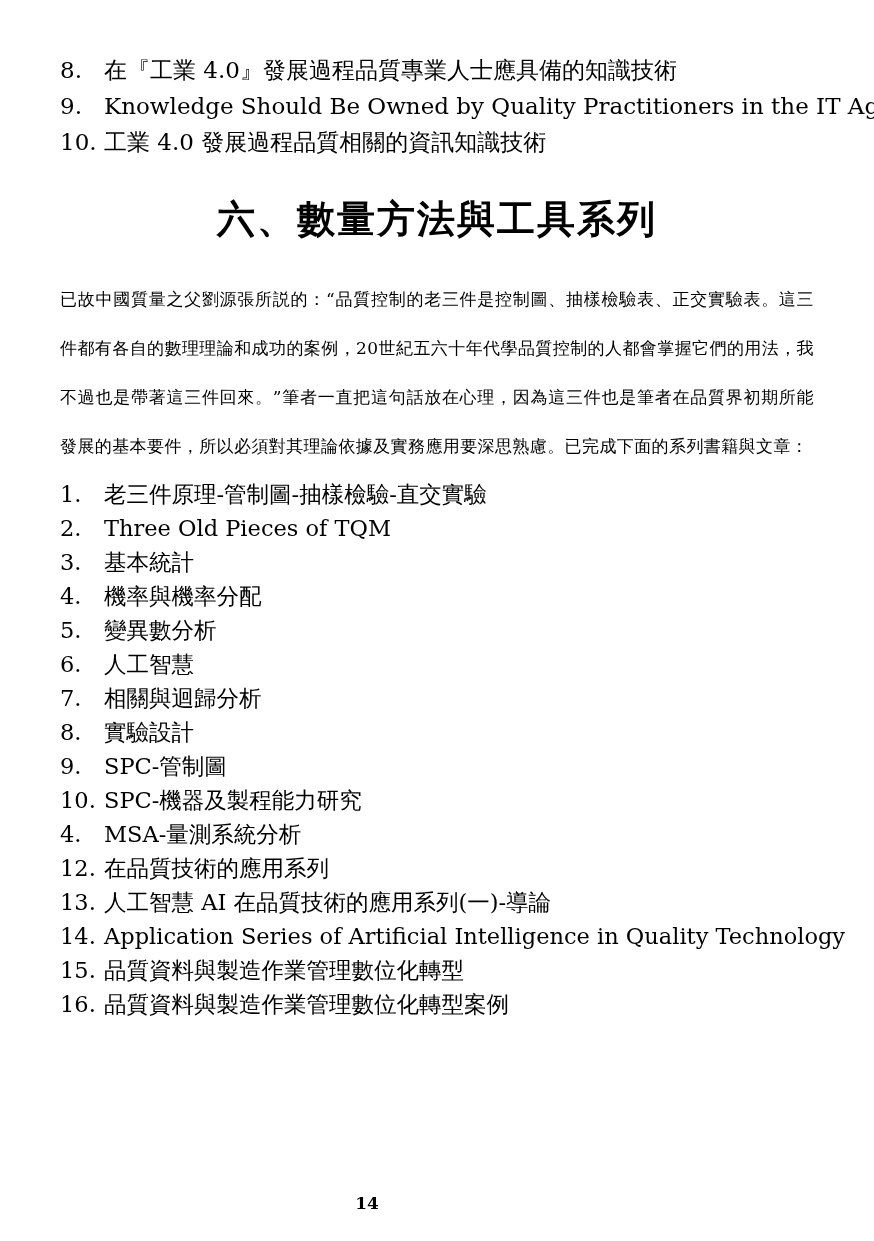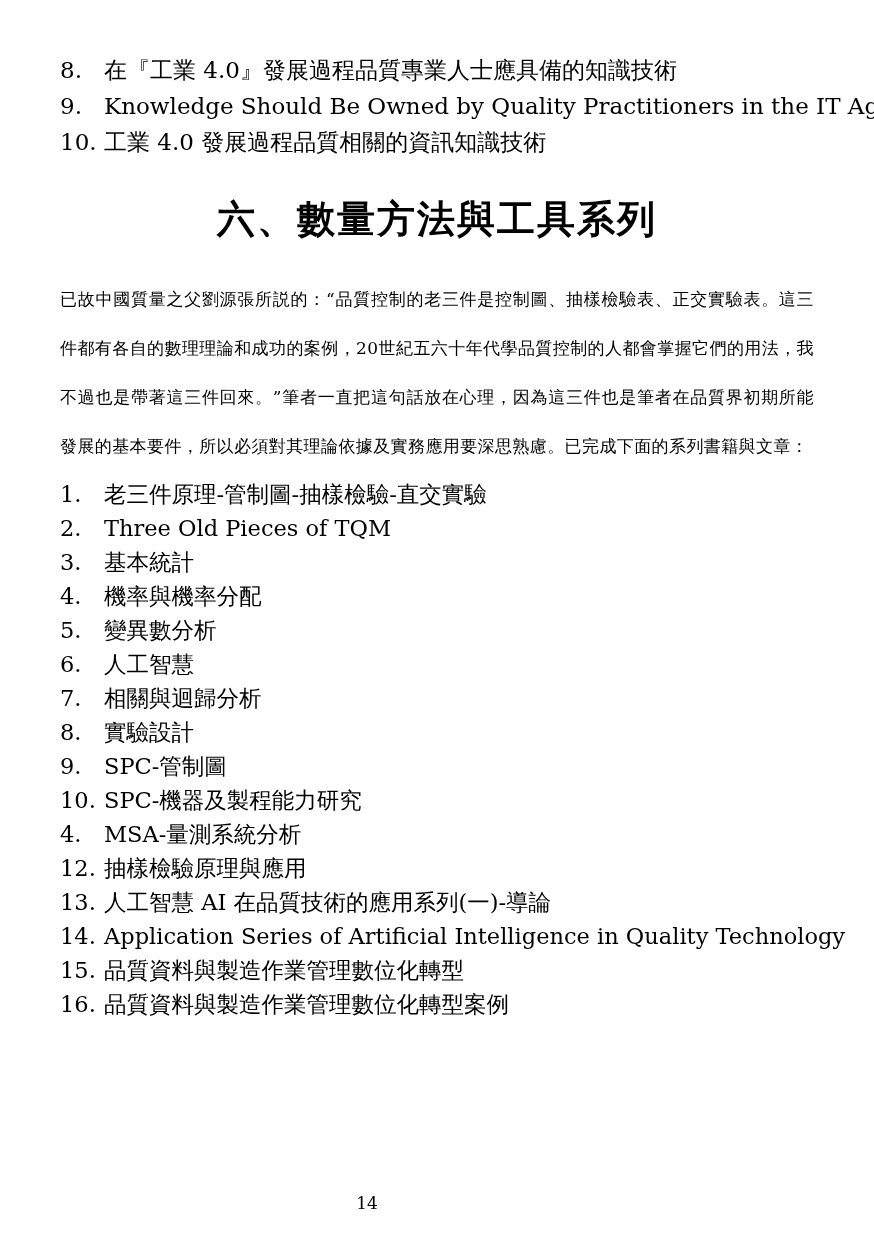--- a/index.html
+++ b/index.html
@@ -91,20 +91,21 @@
 
   
   .page-number {
     position: absolute;
     bottom: 28px;
     left: 0;
     width: 734px;
     text-align: center;
     font-size: 17px;
     font-family: "DejaVu Serif", "Liberation Serif", serif;
+    font-weight: bold;
   }
 </style>
 </head>
 <body>
 
 <div class="page">
 
   <ul class="top-list">
     <li>
       <span class="num">8.</span>
@@ -164,21 +165,21 @@
     <li>
       <span class="num">10.</span>
       <span class="txt">SPC-機器及製程能力研究</span>
     </li>
     <li>
       <span class="num">4.</span>
       <span class="txt">MSA-量測系統分析</span>
     </li>
     <li>
       <span class="num">12.</span>
-      <span class="txt">抽樣檢驗原理與應用</span>
+      <span class="txt">在品質技術的應用系列</span>
     </li>
     <li>
       <span class="num">13.</span>
       <span class="txt">人工智慧 AI 在品質技術的應用系列(一)-導論</span>
     </li>
     <li>
       <span class="num">14.</span>
       <span class="txt">Application Series of Artificial Intelligence in Quality Technology</span>
     </li>
     <li>

